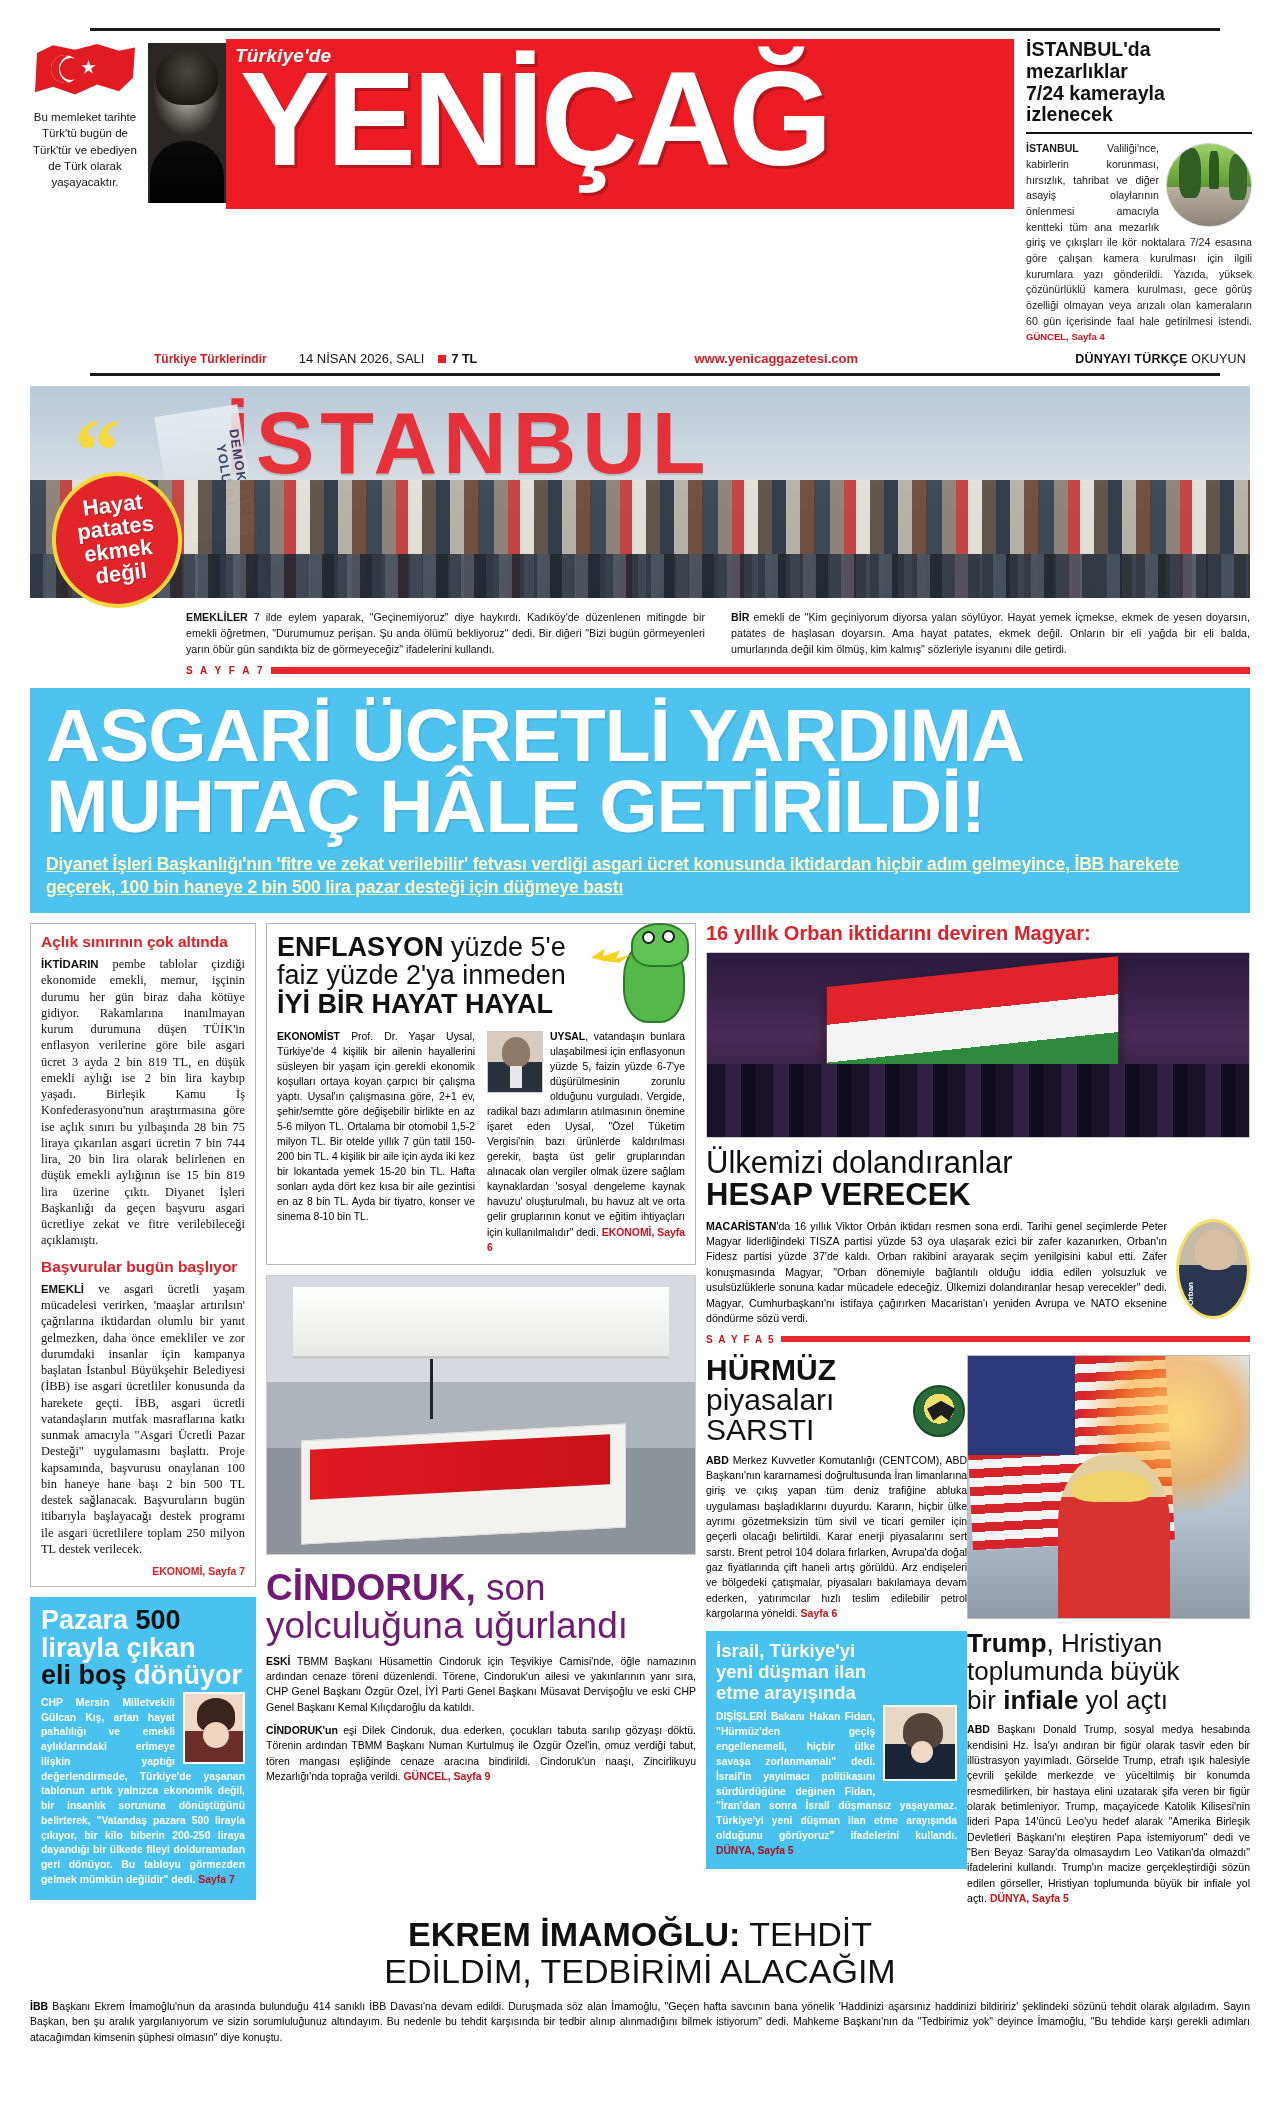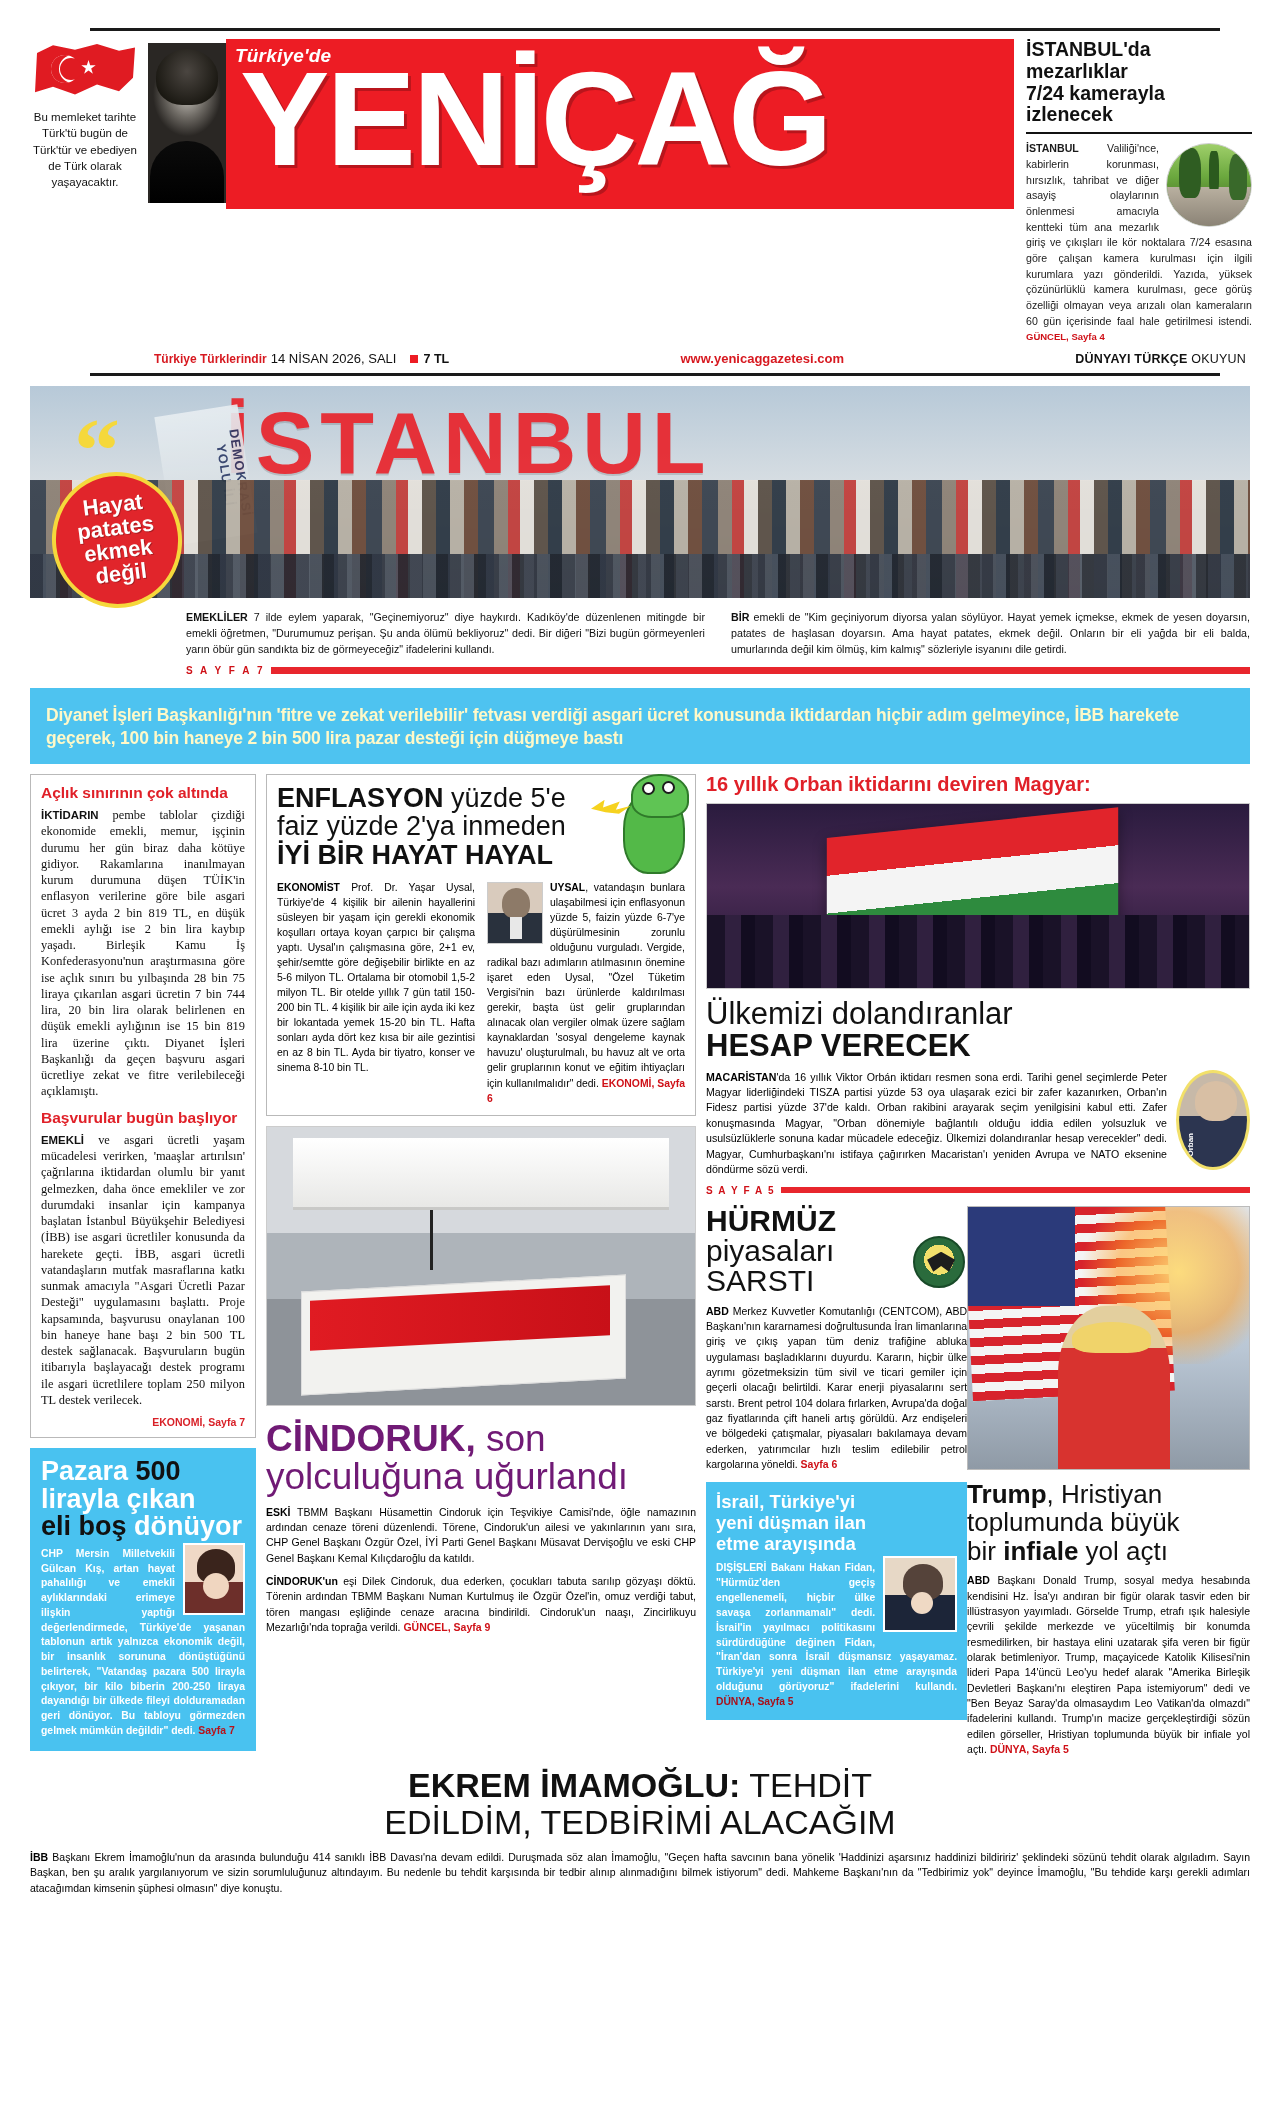--- a/index.html
+++ b/index.html
@@ -92,21 +92,21 @@
   .mr-photo::after{
     content:""; position:absolute; left:14%; top:4%; width:26%; height:62%;
     background:#2f5d22; border-radius:40% 40% 30% 30%;
     box-shadow:48px 4px 0 -2px #39692a, 24px -3px 0 -6px #2b5a1e;
   }
 
   .mast-bottombar {
     display:flex; align-items:center; margin:6px 0 0 126px; font-size:12.5px;
   }
   .mbb-slogan { color:#d71920; font-weight:bold; font-size:12px; }
-  .mbb-date { margin-left:4px; color:#111; font-size:13px; }
+  .mbb-date { margin-left:32px; color:#111; font-size:13px; }
   .mbb-price { margin-left:14px; font-weight:bold; color:#111; display:flex; align-items:center; gap:5px;}
   .mbb-price .sq { width:8px; height:8px; background:#ed1c24; display:inline-block; }
   .mbb-url { flex:1; text-align:center; color:#d71920; font-weight:bold; font-size:13px; }
   .mbb-read { color:#111; font-weight:bold; font-size:12.5px; letter-spacing:.2px; padding-right:6px;}
   .mbb-read span.light{ font-weight:normal; }
   .mast-rule2 { height:3px; background:#1a1a1a; margin:7px 32px 0 62px; }
 
   
   .band { margin:10px 30px 0 30px; position:relative; }
   .band-photo {
@@ -167,21 +167,21 @@
   
   .mainhead { margin:12px 30px 0 30px; background:#4ec3f0; padding:12px 16px 14px 16px; }
   .mainhead h1 {
     color:#fff; font-weight:bold; font-size:75px; line-height:.94;
     letter-spacing:-1px; text-align:left; margin:0;
     text-shadow:2px 2px 0 rgba(0,0,0,.08);
   }
   .mainhead h1 .l2 { display:block; }
   .mainhead p {
     color:#fff9c8; font-weight:bold; font-size:17.5px; line-height:1.3;
-    margin-top:4px; letter-spacing:-.2px;
+    margin-top:12px; letter-spacing:-.2px;text-decoration:underline;
   }
 
   
   .grid { display:flex; gap:10px; margin:10px 30px 0 30px; }
   .col-a { width:226px; }
   .col-b { width:430px; }
   .col-c { flex:1; }
 
   .boxed { border:1px solid #b9b9b9; padding:9px 10px; }
 
@@ -451,20 +451,24 @@
         <b>BİR</b><span> emekli de "Kim geçiniyorum diyorsa yalan söylüyor. Hayat yemek içmekse, ekmek de yesen doyarsın, patates de haşlasan doyarsın. Ama hayat patates, ekmek değil. Onların bir eli yağda bir eli balda, umurlarında değil kim ölmüş, kim kalmış" sözleriyle isyanını dile getirdi.</span>
       </div>
     </div>
     <div class="sayfa-line">
       <span class="sayfa-tag">S A Y F A 7</span>
       <span class="sayfa-bar"></span>
     </div>
   </div>
 
   <div class="mainhead">
+    <h1>
+      <span>ASGARİ ÜCRETLİ YARDIMA</span>
+      <span class="l2">MUHTAÇ HÂLE GETİRİLDİ!</span>
+    </h1>
     <p>Diyanet İşleri Başkanlığı'nın 'fitre ve zekat verilebilir' fetvası verdiği asgari ücret konusunda iktidardan hiçbir adım gelmeyince, İBB harekete geçerek, 100 bin haneye 2 bin 500 lira pazar desteği için düğmeye bastı</p>
   </div>
 
   <div class="grid">
 
     <div class="col-a">
       <div class="boxed">
         <div class="kicker-red">Açlık sınırının çok altında</div>
         <div class="body-serif" style="margin-top:6px;">
           <b>İKTİDARIN</b><span> pembe tablolar çizdiği ekonomide emekli, memur, işçinin durumu her gün biraz daha kötüye gidiyor. Rakamlarına inanılmayan kurum durumuna düşen TÜİK'in enflasyon verilerine göre bile asgari ücret 3 ayda 2 bin 819 TL, en düşük emekli aylığı ise 2 bin lira kaybıp yaşadı. Birleşik Kamu İş Konfederasyonu'nun araştırmasına göre ise açlık sınırı bu yılbaşında 28 bin 75 liraya çıkarılan asgari ücretin 7 bin 744 lira, 20 bin lira olarak belirlenen en düşük emekli aylığının ise 15 bin 819 lira üzerine çıktı. Diyanet İşleri Başkanlığı da geçen başvuru asgari ücretliye zekat ve fitre verilebileceği açıklamıştı.</span>

